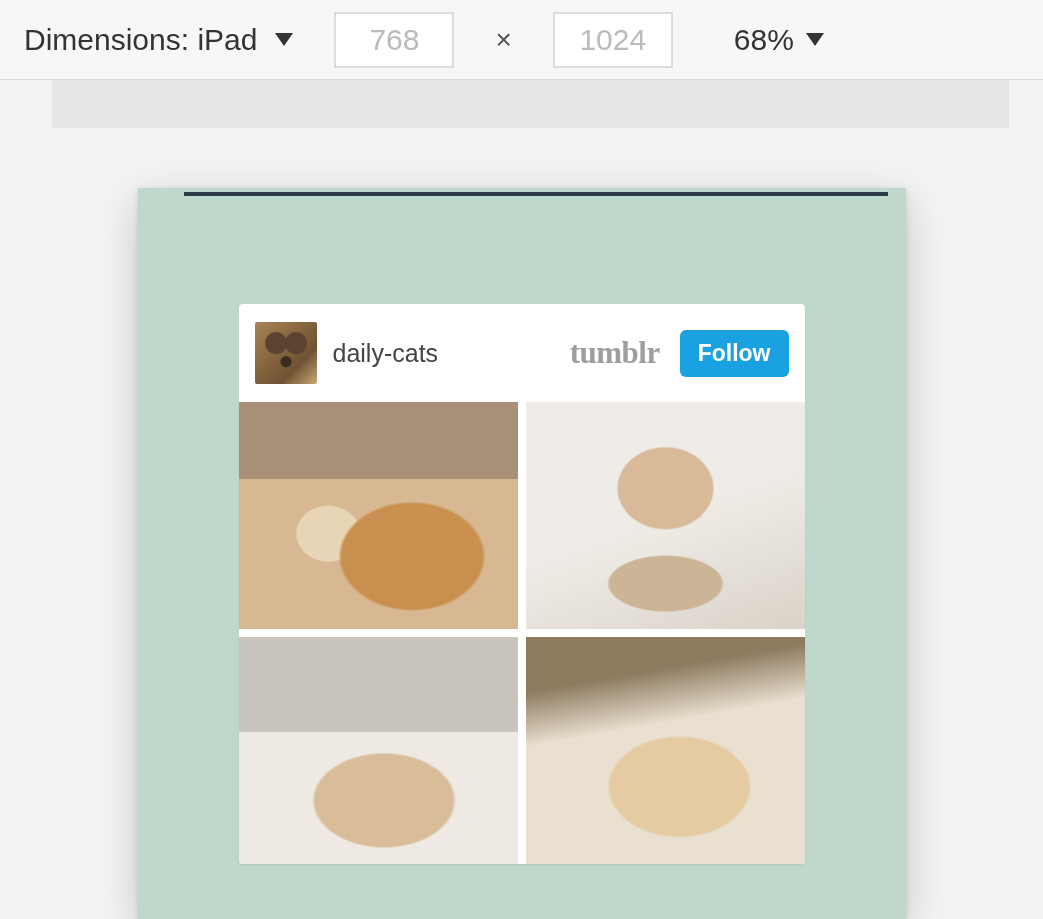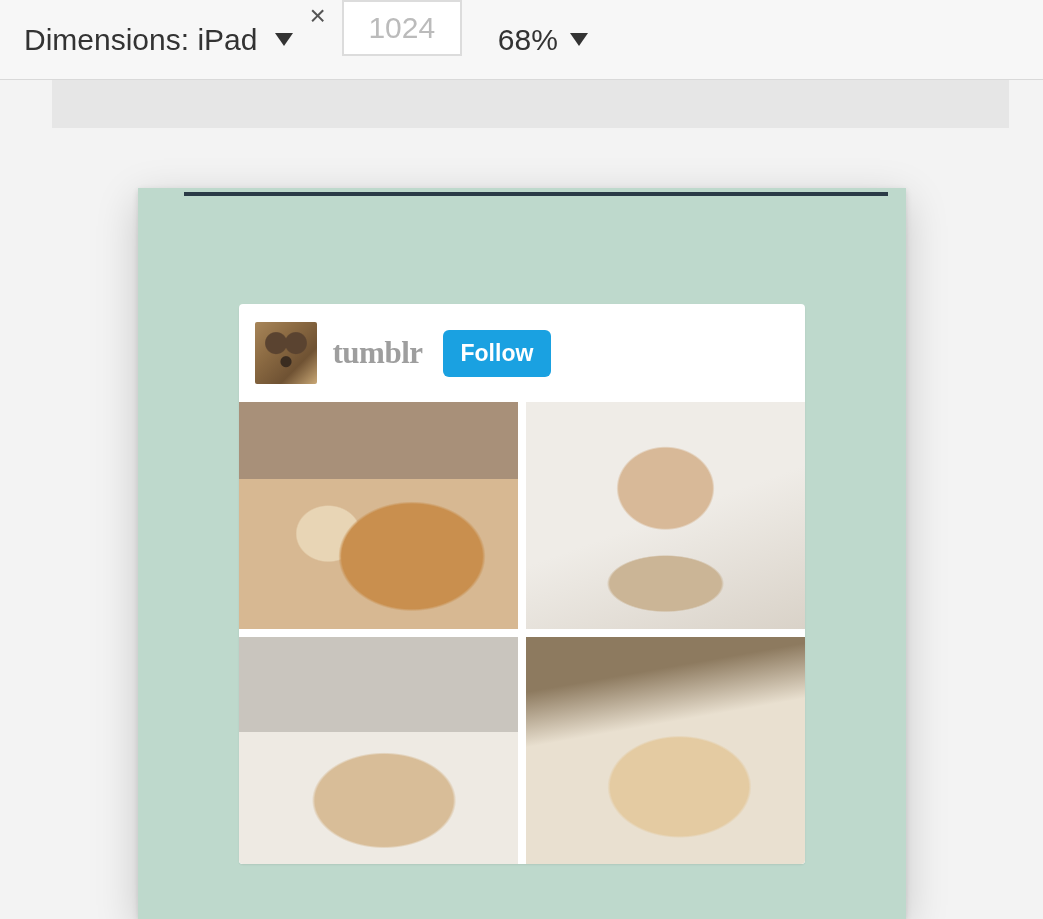--- a/index.html
+++ b/index.html
@@ -10,22 +10,23 @@
     color:#222;
     font-size:14px;
   }
 
   
   .devbar {
     height:80px;
     background:#f7f7f7;
     border-bottom:1px solid #d9d9d9;
     display:flex;
+    align-items:center;
     padding:0 24px;
-    gap:16px;
+    gap:41px;
     font-size:30px;
     color:#333;
   }
   .dev-dim-wrap { display:flex; align-items:center; gap:14px; }
   .dev-label { font-weight:400; white-space:nowrap; }
   .caret {
     display:inline-block;
     margin-left:4px;
     width:0; height:0;
     border-left:9px solid transparent;
@@ -162,20 +163,21 @@
 <div class="devbar">
 
   <div class="dev-dim-wrap">
     <span class="dev-label">
       <span>Dimensions:</span>
       <span>iPad</span>
     </span>
     <span class="caret"></span>
   </div>
 
+  <input class="dim-input" value="768" style="">
   <span class="dim-x">×</span>
   <input class="dim-input" value="1024" style="">
 
   <div class="zoom-wrap">
     <span class="zoom-val">68%</span>
     <span class="caret"></span>
   </div>
 </div>
 
 <div class="ruler-row">
@@ -184,20 +186,21 @@
 </div>
 
 <div class="stage">
   <div class="device-frame">
     <div class="device-topline"></div>
 
     <div class="card">
 
       <div class="card-head">
         <div class="avatar"></div>
+        <div class="blog-name">daily-cats</div>
         <div class="tumblr-logo">tumblr</div>
         <button class="follow-btn">Follow</button>
       </div>
 
       <div class="photoset">
         <div class="photo p1" aria-label="two-orange-cats-cuddling"></div>
         <div class="photo p2" aria-label="hand-holding-sleeping-cat-face"></div>
         <div class="photo p3" aria-label="cream-cat-sleeping-on-bed"></div>
         <div class="photo p4" aria-label="orange-kitten-sleeping-in-basket"></div>
       </div>

